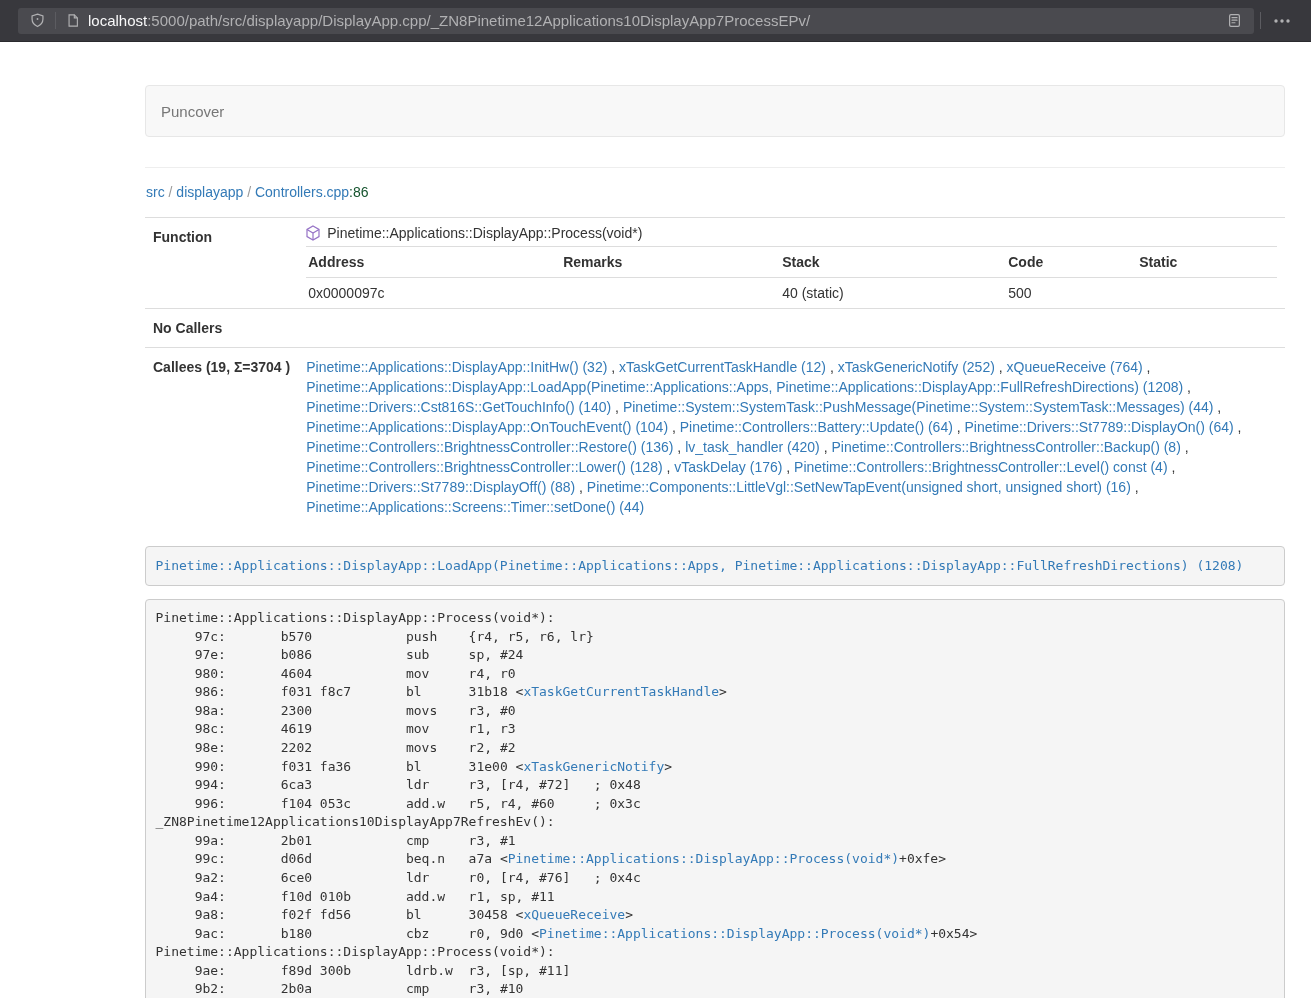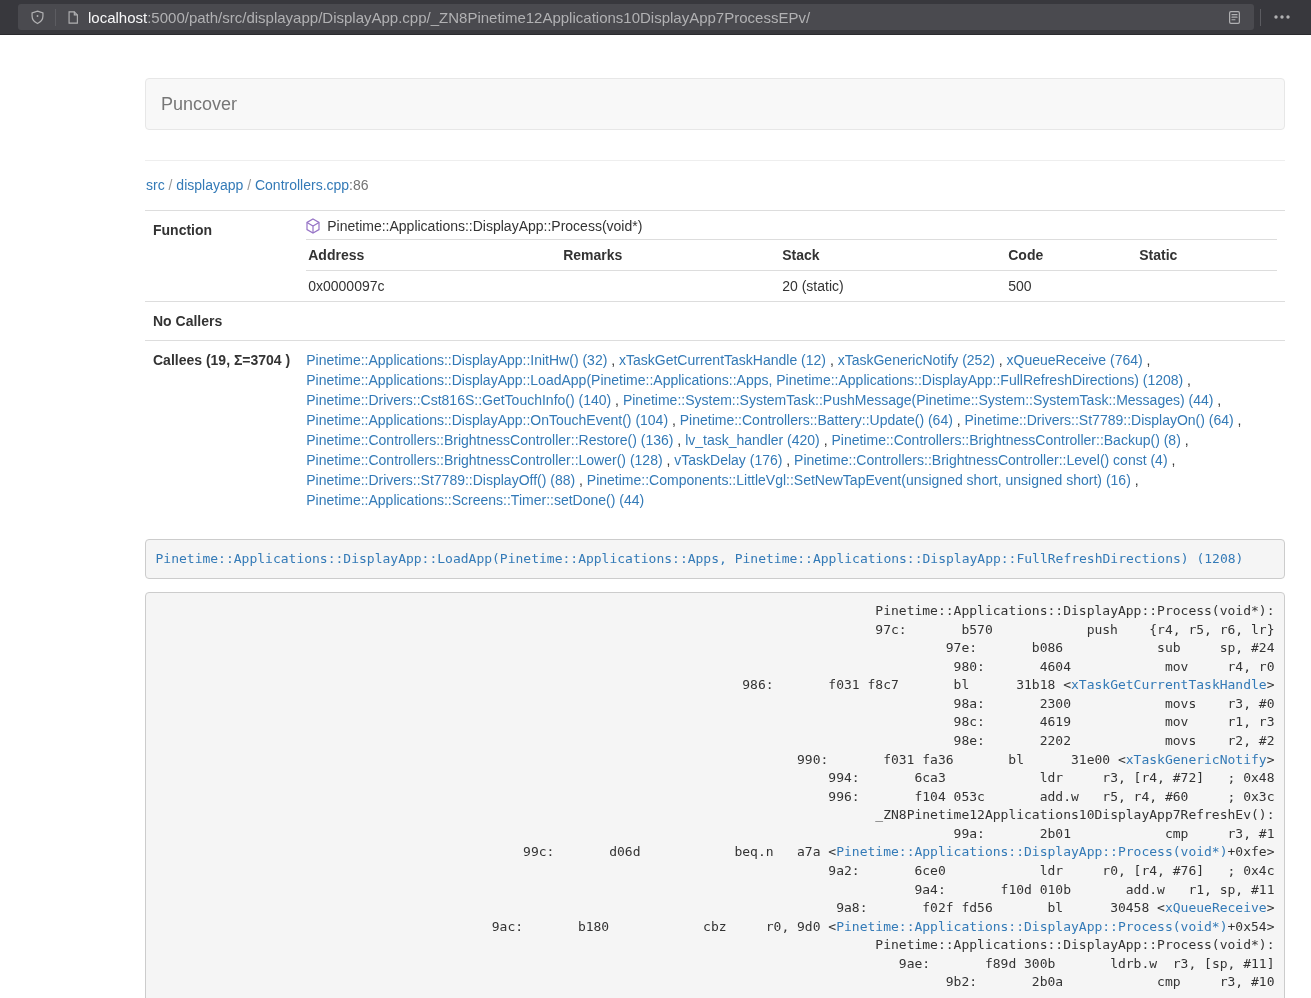--- a/index.html
+++ b/index.html
@@ -5,21 +5,21 @@
   * { box-sizing: border-box; }
   html,body { margin:0; padding:0; }
   body {
     width:1311px; height:998px; overflow:hidden; background:#fff;
     font-family:"Liberation Sans", sans-serif; font-size:14px; color:#333;
   }
   a { color:#337ab7; text-decoration:none; }
 
   
   .topbar{
-    height:35px; background:#38383d; border-bottom:1px solid #2a2a2e;
+    height:42px; background:#38383d; border-bottom:1px solid #2a2a2e;
     display:flex; align-items:center; padding:0 14px 0 18px;
   }
   .urlbar{
     flex:1; height:26px; background:#4a4a4f; border-radius:3px;
     display:flex; align-items:center; padding:0 8px;
     color:#b1b1b3; font-size:15px; min-width:0;
   }
   .urlbar .icn{ display:flex; align-items:center; padding:0 4px; }
   .vsep{ width:1px; height:17px; background:#5c5c61; margin:0 6px; flex:none; }
   .url-text{ white-space:nowrap; overflow:hidden; flex:1; margin-left:4px; }
@@ -27,24 +27,24 @@
   .url-rest{ color:#b1b1b3; }
   .tb-right{ display:flex; align-items:center; flex:none; }
 
   
   .main{ width:1140px; margin-left:145px; }
   .navbar{
     margin-top:43px; height:52px; background:#f8f8f8;
     border:1px solid #e7e7e7; border-radius:4px;
     display:flex; align-items:center; padding:0 15px;
   }
-  .brand{ font-size:18px; color:#777; }
+  .brand{ font-size:15px; color:#777; }
   hr{ border:0; border-top:1px solid #eee; margin:30px 0 14px; }
   .breadcrumb{ color:#999; line-height:20px; margin:0 0 0 1px; }
-  .breadcrumb [data-name="breadcrumb-line-number"]{ color:#737373; }
+  .breadcrumb [data-name="breadcrumb-line-number"]{ color:#14532d; }
 
   
   table.fn{ width:100%; border-collapse:collapse; margin-top:15px; }
   table.fn > tbody > tr > td{
     padding:9px 8px; vertical-align:top; border-top:1px solid #ddd; line-height:20px;
   }
   td.lbl{ font-weight:bold; width:140px; white-space:nowrap; }
   td.val{ padding:5px 8px 0 8px !important; }
   .fn-name{ line-height:20px; }
   .fn-icon{ vertical-align:-3px; margin-right:7px; }
@@ -59,21 +59,21 @@
   .callees-cell{ line-height:20px; }
 
   
   .codebox{
     background:#f5f5f5; border:1px solid #ccc; border-radius:4px;
     padding:9.5px; font-family:"DejaVu Sans Mono","Liberation Mono",monospace;
     font-size:13px; line-height:18.57px; color:#333;
   }
   .hl-box{ margin-top:20px; white-space:pre; overflow:hidden; }
   .asm{ margin-top:13px; }
-  .asm-line{ white-space:pre; tab-size:8;text-align:right; -moz-tab-size:8; }
+  .asm-line{ white-space:pre; tab-size:8; -moz-tab-size:8; }
 </style>
 </head>
 <body>
 
 <div class="topbar" data-name="browser-toolbar">
   <div class="urlbar" data-name="url-bar">
     <span class="icn" data-name="shield-icon">
       <svg width="15" height="15" viewBox="0 0 16 16">
           <path d="M8 1.2l5.8 1.9v3.4c0 3.4-2.3 6.4-5.8 7.9-3.5-1.5-5.8-4.5-5.8-7.9V3.1L8 1.2z" fill="none" stroke="#b1b1b3" stroke-width="1.3"></path>
           <circle cx="8" cy="6.4" r="1" fill="#b1b1b3"></circle>
@@ -132,21 +132,21 @@
               <tr data-name="stats-header-row">
                 <th class="col-address" data-name="column-header-address">Address</th>
                 <th class="col-remarks" data-name="column-header-remarks">Remarks</th>
                 <th class="col-stack" data-name="column-header-stack">Stack</th>
                 <th class="col-code" data-name="column-header-code">Code</th>
                 <th data-name="column-header-static">Static</th>
               </tr>
               <tr data-name="stats-data-row">
                 <td data-name="address-value">0x0000097c</td>
                 <td data-name="remarks-value"></td>
-                <td data-name="stack-value">20 (static)</td>
+                <td data-name="stack-value">40 (static)</td>
                 <td data-name="code-value">500</td>
                 <td data-name="static-value"></td>
               </tr>
             </tbody>
           </table>
         </td>
       </tr>
       <tr data-name="no-callers-row">
         <td class="lbl" data-name="no-callers-label">No Callers</td>
         <td data-name="no-callers-cell"></td>

